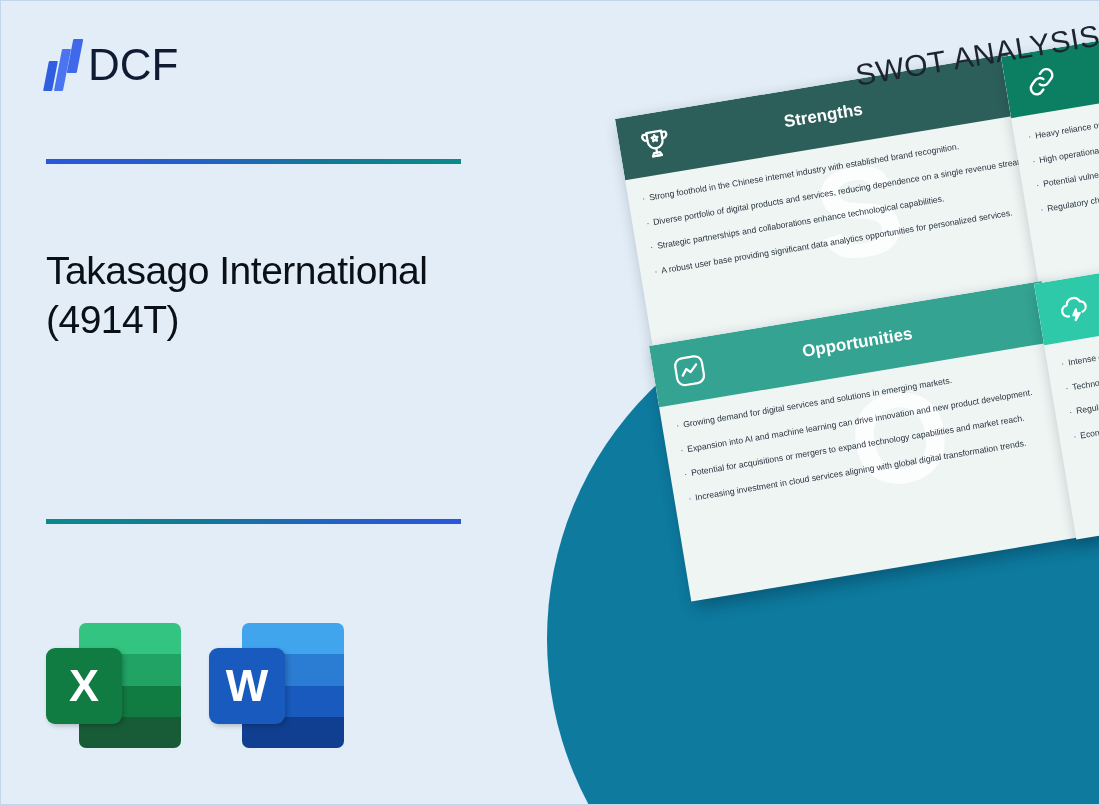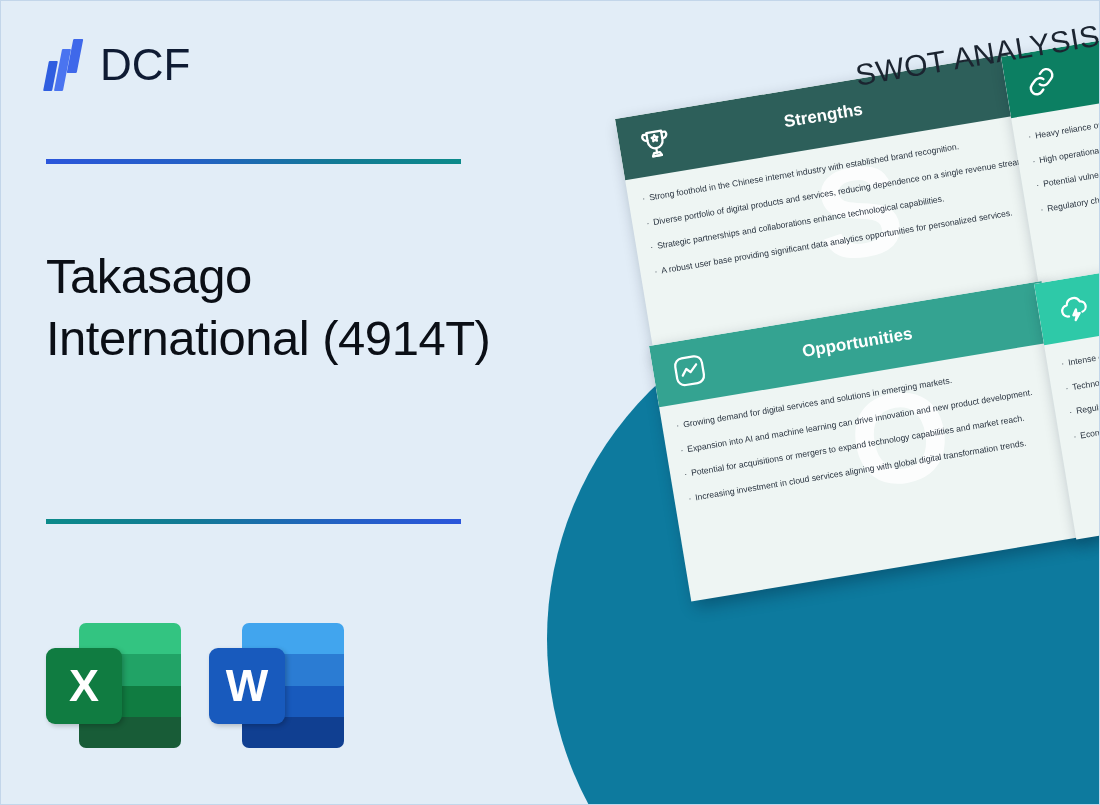--- a/index.html
+++ b/index.html
@@ -31,21 +31,21 @@
     height: 805px;
     z-index: 6;
   }
 
   #logo-block {
     position: absolute;
     left: 45px;
     top: 38px;
     display: flex;
     align-items: center;
-    gap: 12px;
+    gap: 0;
   }
   #logo-mark {
     width: 42px;
     height: 52px;
     position: relative;
   }
   #logo-mark i {
     position: absolute;
     display: block;
     transform: skewX(-11deg);
@@ -76,21 +76,21 @@
   #rule-bottom {
     top: 518px;
     background: linear-gradient(90deg, #0c8a8a 0%, #127a95 35%, #2460c6 72%, #2b56db 100%);
   }
 
   #company-title {
     position: absolute;
     left: 45px;
     top: 245px;
     width: 450px;
-    font-size: 49px;
+    font-size: 39px;
     font-weight: 400;
     line-height: 1.26;
     color: #0b0f16;
     letter-spacing: -0.5px;
   }
 
   
   #office-icons {
     position: absolute;
     left: 45px;

